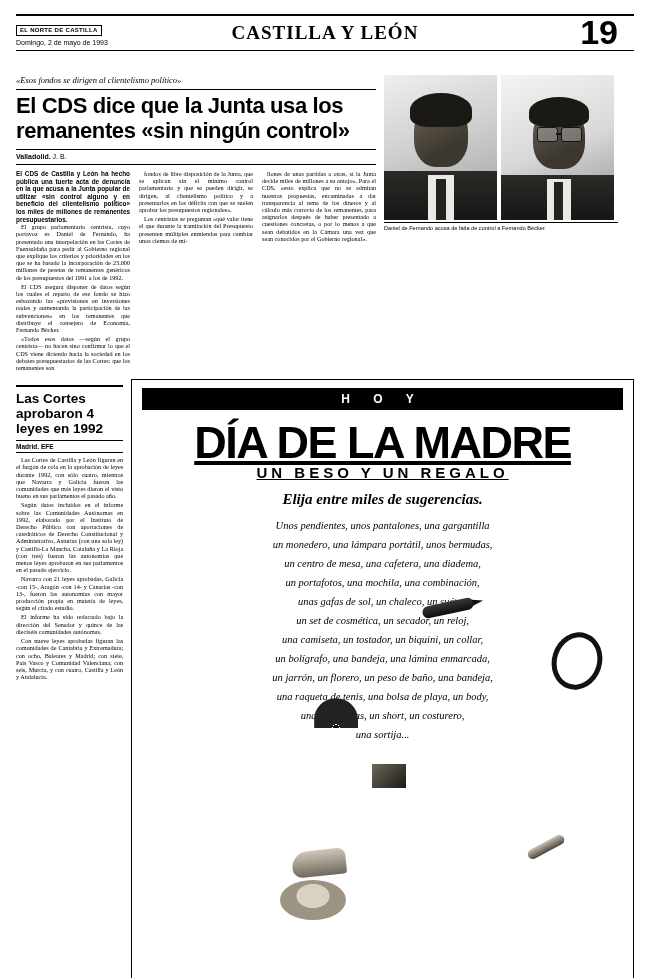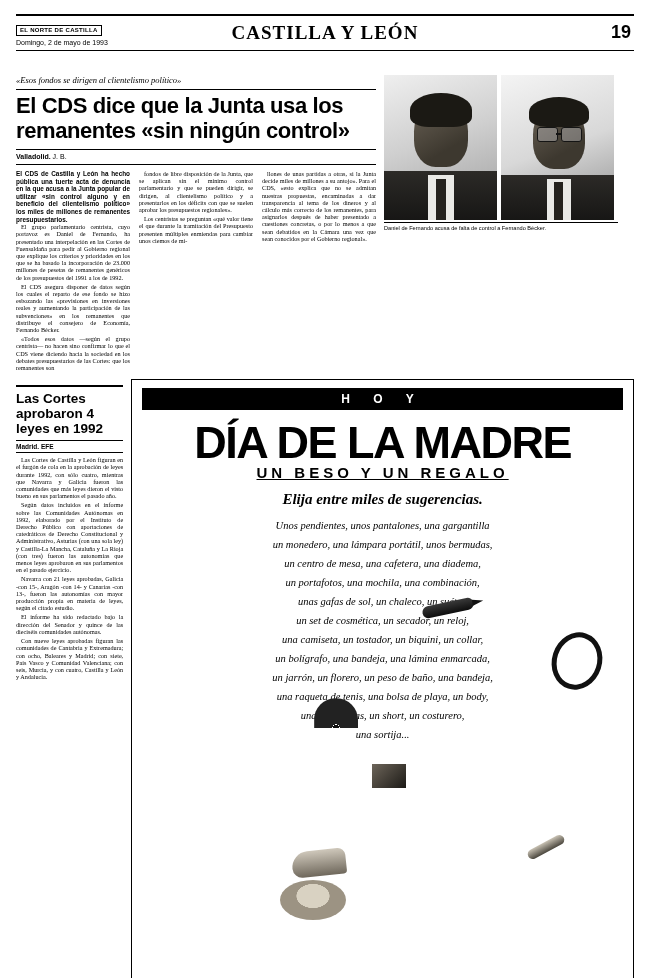--- a/index.html
+++ b/index.html
@@ -5,21 +5,21 @@
   html,body{margin:0;padding:0;background:#fff;}
   body{width:650px;height:978px;font-family:"Liberation Serif",serif;color:#000;position:relative;overflow:hidden;}
   .page{position:relative;width:650px;height:692px;background:#fff;box-sizing:border-box;padding:14px 16px 8px 16px;}
 
   
   .masthead{position:relative;border-top:2px solid #000;border-bottom:1px solid #000;height:34px;}
   .mast-left{position:absolute;left:0;top:0;width:150px;padding-top:2px;}
   .mast-brand{font-family:"Liberation Sans",sans-serif;font-size:6px;font-weight:bold;letter-spacing:.3px;border:1px solid #000;display:inline-block;padding:1px 3px;line-height:7px;}
   .mast-date{font-family:"Liberation Sans",sans-serif;font-size:7px;margin-top:3px;}
   .mast-center{position:absolute;left:0;right:0;top:6px;text-align:center;font-family:"Liberation Serif",serif;font-size:19px;font-weight:bold;letter-spacing:1px;}
-  .mast-page{position:absolute;right:3px;top:0;font-family:"Liberation Sans",sans-serif;font-size:18px;font-weight:bold;line-height:32px;}
+  .mast-page{position:absolute;right:16px;top:0;font-family:"Liberation Sans",sans-serif;font-size:34px;font-weight:bold;line-height:32px;}
 
   
   .top{display:flex;margin-top:24px;}
   .top-left{width:368px;padding-right:8px;box-sizing:border-box;}
   .top-right{width:234px;}
   .kicker{font-family:"Liberation Serif",serif;font-size:8.5px;font-style:italic;margin-bottom:4px;}
   .headline{font-family:"Liberation Sans",sans-serif;font-weight:bold;font-size:22px;line-height:25px;letter-spacing:-.4px;margin:0 0 6px 0;}
   .rule-thin{border-top:1px solid #000;margin:4px 0 3px 0;}
   .byline{font-family:"Liberation Sans",sans-serif;font-size:7px;font-weight:bold;}
   .byline span.loc{font-weight:bold;}
@@ -51,21 +51,21 @@
 
   .sub-rule{border-top:2px solid #000;margin:6px 0 4px 0;}
   .subhead{font-family:"Liberation Sans",sans-serif;font-weight:bold;font-size:13.5px;line-height:15px;margin:0 0 4px 0;}
   .small-byline{font-family:"Liberation Sans",sans-serif;font-size:6.5px;font-weight:bold;border-top:1px solid #000;border-bottom:1px solid #000;padding:2px 0;margin-bottom:3px;}
   .left-body{font-size:6.2px;line-height:7.2px;text-align:justify;}
   .left-body p{margin:0 0 2px 0;text-indent:5px;}
 
   
   .hoy-bar{background:#000;color:#fff;margin:8px 10px 10px 10px;height:22px;display:flex;align-items:center;justify-content:center;}
   .hoy-bar span{font-family:"Liberation Sans",sans-serif;font-weight:bold;font-size:12px;letter-spacing:10px;}
-  .dia{font-family:"Liberation Sans",sans-serif;font-weight:bold;font-size:45px;line-height:46px;text-align:center;letter-spacing:-1.5px;margin-top:2px;}
+  .dia{font-family:"Liberation Sans",sans-serif;font-weight:bold;font-size:45px;line-height:46px;text-align:center;letter-spacing:-1.5px;margin-top:2px;text-decoration:underline;}
   .beso{font-family:"Liberation Sans",sans-serif;font-weight:bold;font-size:15px;letter-spacing:4px;text-align:center;margin-top:-2px;text-decoration:underline;}
   .elija{font-family:"Liberation Serif",serif;font-style:italic;font-weight:bold;font-size:15px;text-align:center;margin-top:10px;}
   .sug{font-family:"Liberation Serif",serif;font-style:italic;font-size:10.5px;line-height:19px;margin:8px 26px 0 26px;text-align:center;position:relative;}
   .sug div{position:relative;}
   .eci{position:absolute;right:12px;bottom:34px;background:#000;color:#fff;font-family:"Liberation Serif",serif;font-style:italic;font-weight:bold;font-size:12px;padding:3px 8px;}
   .bazar{position:absolute;right:92px;bottom:36px;font-family:"Liberation Serif",serif;font-style:italic;font-weight:bold;font-size:16px;}
   .tiny-credit{position:absolute;right:14px;bottom:58px;font-size:3.5px;color:#555;text-align:right;line-height:4px;}
 
   
   .obj{position:absolute;}

